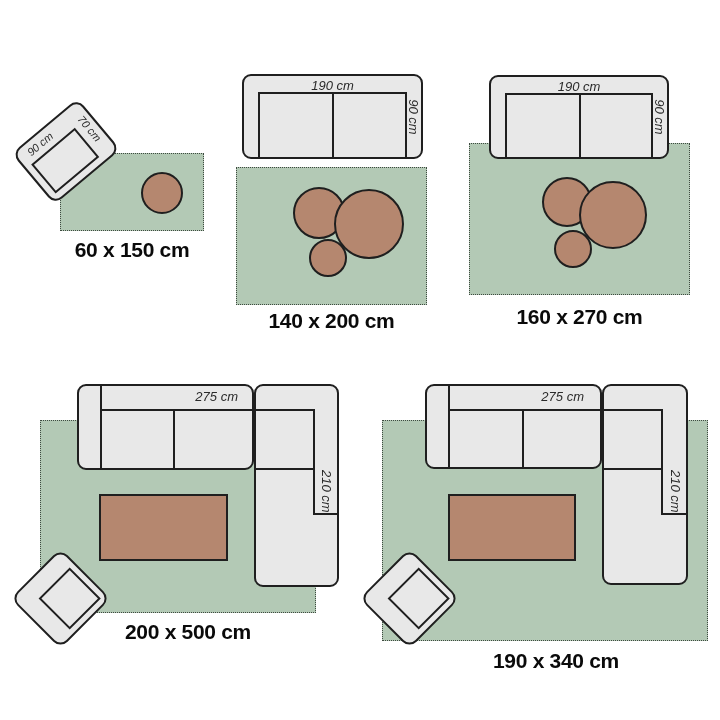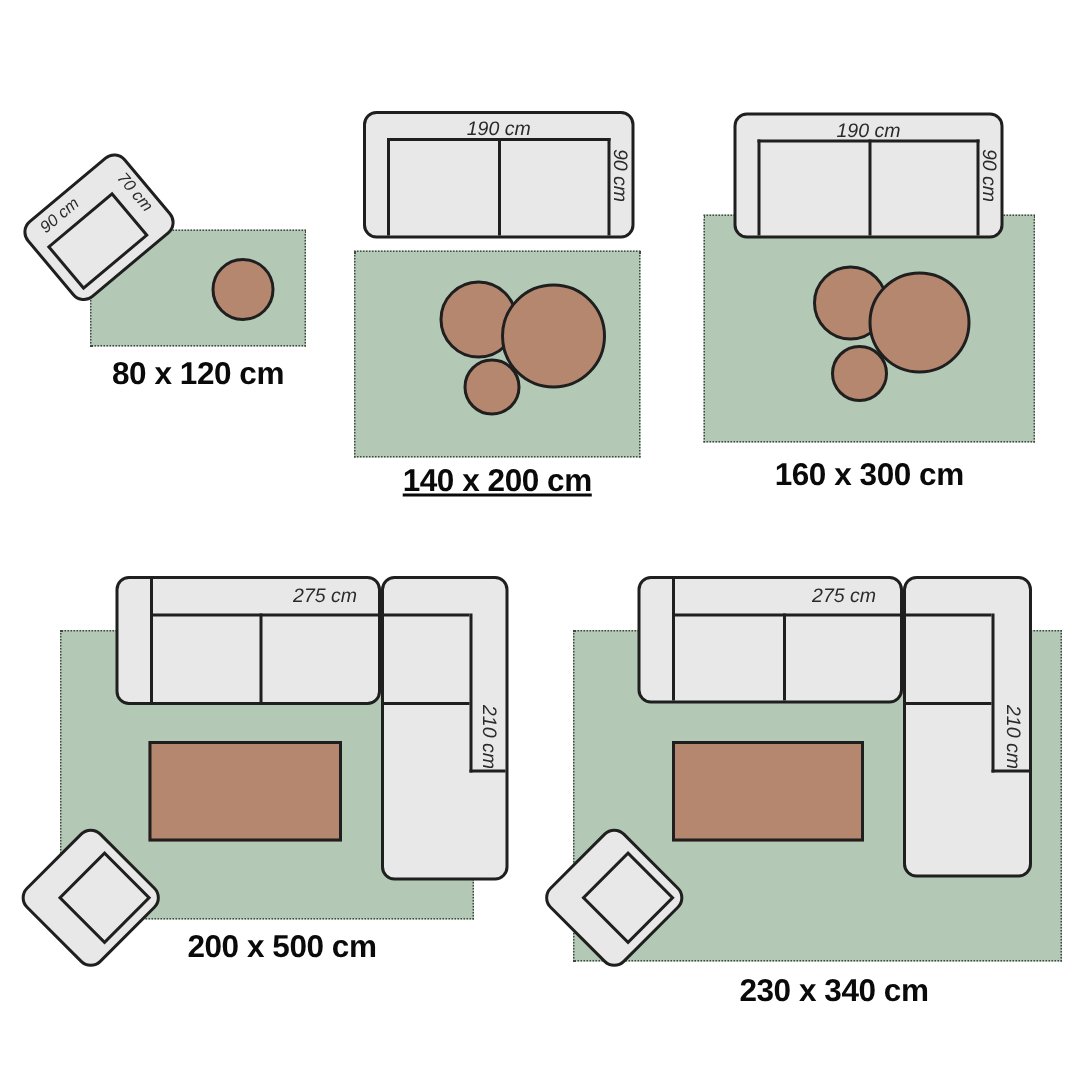--- a/index.html
+++ b/index.html
@@ -32,49 +32,49 @@
 <div class="canvas">
 
   <section>
     <div class="rug" style="left:60px;top:153px;width:144px;height:78px;"></div>
     <div class="furn" style="left:23px;top:118px;width:86px;height:67px;transform:rotate(-40deg);border-radius:10px;">
       <span class="dim small" style="top:4px;left:11px;">90 cm</span>
       <span class="dim small v" style="top:14px;right:3px;">70 cm</span>
       <div class="seat-closed" style="left:6px;top:19px;right:19px;bottom:6px;"></div>
     </div>
     <div class="circle" style="left:141px;top:172px;width:42px;height:42px;"></div>
-    <div class="size-label" style="left:55px;top:238px;width:154px;">80 x 120 cm</div>
+    <div class="size-label" style="left:55px;top:238px;width:154px;">60 x 150 cm</div>
   </section>
 
   <section>
     <div class="rug" style="left:236px;top:167px;width:191px;height:138px;"></div>
     <div class="furn" style="left:242px;top:74px;width:181px;height:85px;">
       <span class="dim" style="top:3px;left:0;right:0;text-align:center;">190 cm</span>
       <div class="seat" style="left:14px;right:14px;top:16px;bottom:0;"></div>
       <div class="vline" style="left:88px;top:16px;bottom:0;"></div>
       <span class="dim v" style="right:1px;top:50%;transform:translateY(-50%);">90 cm</span>
     </div>
     <div class="circle" style="left:293px;top:187px;width:52px;height:52px;"></div>
     <div class="circle" style="left:309px;top:239px;width:38px;height:38px;"></div>
     <div class="circle" style="left:334px;top:189px;width:70px;height:70px;"></div>
-    <div class="size-label" style="left:236px;top:309px;width:191px;text-decoration:underline;">140 x 200 cm</div>
+    <div class="size-label" style="left:236px;top:309px;width:191px;">140 x 200 cm</div>
   </section>
 
   <section>
     <div class="rug" style="left:469px;top:143px;width:221px;height:152px;"></div>
     <div class="furn" style="left:489px;top:75px;width:180px;height:84px;">
       <span class="dim" style="top:3px;left:0;right:0;text-align:center;">190 cm</span>
       <div class="seat" style="left:14px;right:14px;top:16px;bottom:0;"></div>
       <div class="vline" style="left:88px;top:16px;bottom:0;"></div>
       <span class="dim v" style="right:1px;top:50%;transform:translateY(-50%);">90 cm</span>
     </div>
     <div class="circle" style="left:542px;top:177px;width:50px;height:50px;"></div>
     <div class="circle" style="left:554px;top:230px;width:38px;height:38px;"></div>
     <div class="circle" style="left:579px;top:181px;width:68px;height:68px;"></div>
-    <div class="size-label" style="left:469px;top:305px;width:221px;">160 x 300 cm</div>
+    <div class="size-label" style="left:469px;top:305px;width:221px;">160 x 270 cm</div>
   </section>
 
   <section>
     <div class="rug" style="left:40px;top:420px;width:276px;height:193px;"></div>
     <div class="furn" style="left:77px;top:384px;width:177px;height:86px;">
       <div class="vline" style="left:21px;top:0;bottom:0;"></div>
       <div class="hline" style="left:21px;right:0;top:23px;"></div>
       <div class="vline" style="left:94px;top:23px;bottom:0;"></div>
       <span class="dim" style="top:4px;right:14px;">275 cm</span>
     </div>
@@ -104,16 +104,16 @@
       <div class="hline" style="left:0;width:57px;top:23px;"></div>
       <div class="hline" style="left:0;width:57px;top:82px;"></div>
       <div class="vline" style="left:57px;top:23px;height:106px;"></div>
       <div class="hline" style="left:57px;right:0;top:127px;"></div>
       <span class="dim v" style="right:4px;top:84px;">210 cm</span>
     </div>
     <div class="rect-table" style="left:448px;top:494px;width:128px;height:67px;"></div>
     <div class="furn" style="left:374px;top:563px;width:71px;height:71px;transform:rotate(45deg);border-radius:10px;">
       <div class="seat-closed" style="top:5px;right:5px;left:18px;bottom:18px;"></div>
     </div>
-    <div class="size-label" style="left:418px;top:649px;width:276px;">230 x 340 cm</div>
+    <div class="size-label" style="left:418px;top:649px;width:276px;">190 x 340 cm</div>
   </section>
 
 </div>
 
 </body></html>

